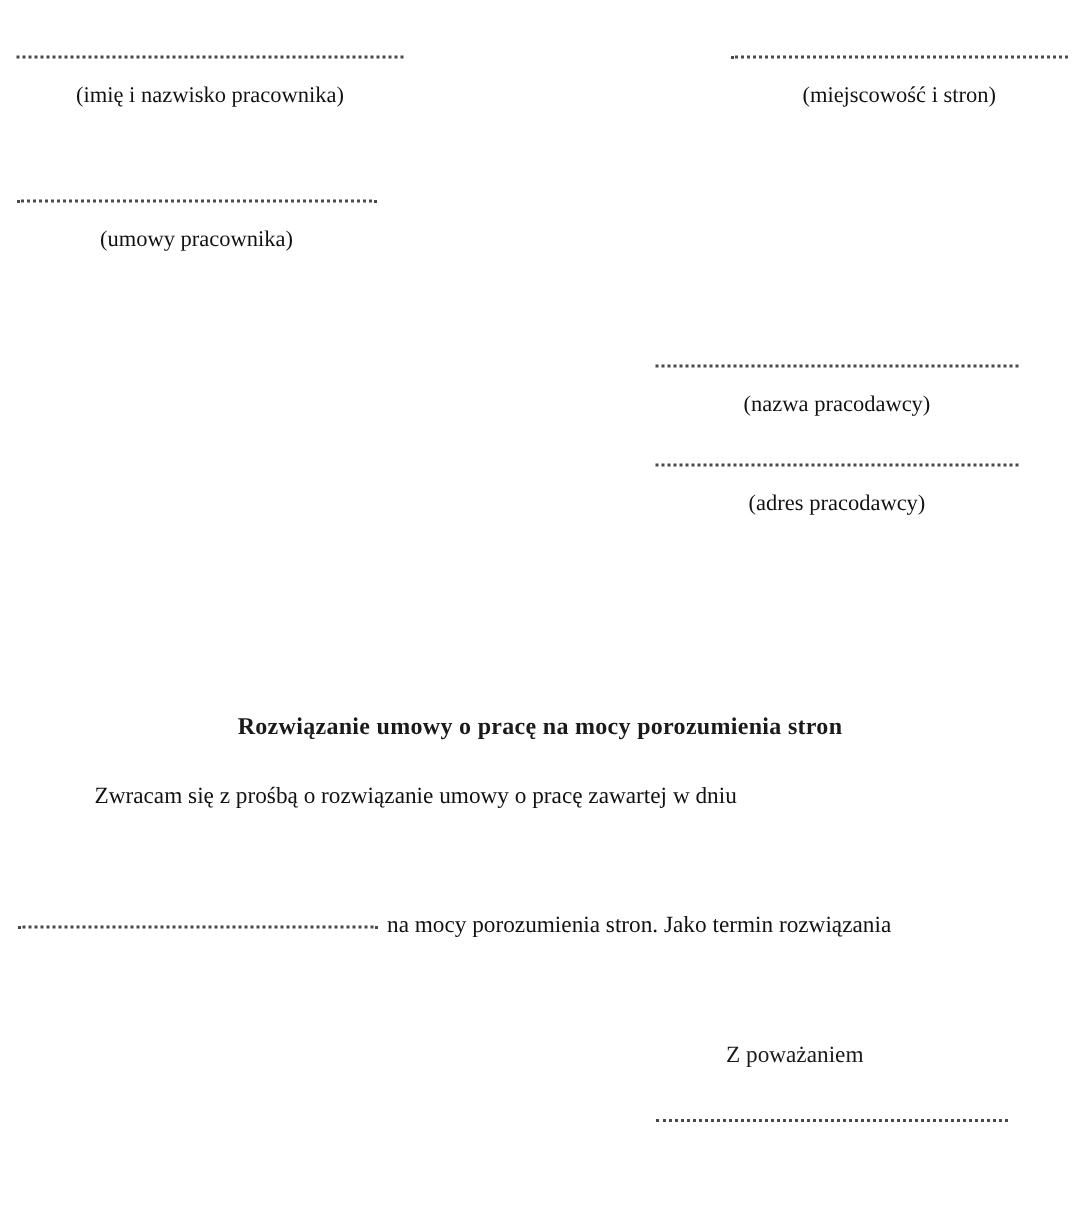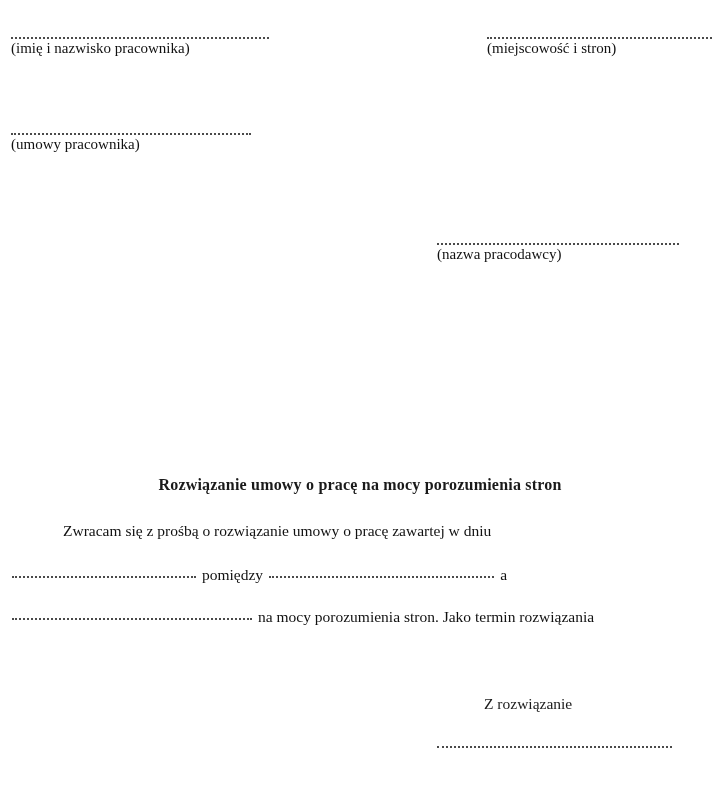--- a/index.html
+++ b/index.html
@@ -34,22 +34,23 @@
     display: inline-block;
     vertical-align: 2px;
     border-bottom: 2px dotted #4a4a4a;
     height: 1px;
   }
 
   
   .caption {
     font-size: 15px;
     line-height: 1.2;
+    text-align: center;
     white-space: nowrap;
-    margin-top: 0;
+    margin-top: 16px;
     color: #111;
   }
 
   
   #employee-name-group { left: 11px;  top: 36px;  width: 258px; }
   #place-date-group    { left: 487px; top: 36px;  width: 225px; }
   #employee-addr-group { left: 11px;  top: 132px; width: 240px; }
   #employer-name-group { left: 437px; top: 242px; width: 242px; }
   #employer-addr-group { left: 437px; top: 308px; width: 242px; }
   #signature-group     { left: 437px; top: 745px; width: 235px; }
@@ -105,35 +106,36 @@
   <div class="blk" id="employee-addr-group">
     <span class="dots"></span>
     <div class="caption">(umowy pracownika)</div>
   </div>
 
   <div class="blk" id="employer-name-group">
     <span class="dots"></span>
     <div class="caption">(nazwa pracodawcy)</div>
   </div>
 
+  <div class="blk" id="employer-addr-group">
+    <span class="dots"></span>
+    <div class="caption">(adres pracodawcy)</div>
+  </div>
 
   <div class="blk" id="doc-title">Rozwiązanie umowy o pracę na mocy porozumienia stron</div>
 
   <div class="body-line" id="body-line-1">
     <span>Zwracam się z prośbą o rozwiązanie umowy o pracę zawartej w dniu</span>
   </div>
 
-  <div class="body-line" id="body-line-2">
-    <span class="dots-inline" style="width:184px"></span><span class="gap-sm"></span><span>pomiędzy</span><span class="gap-sm"></span><span class="dots-inline" style="width:225px"></span><span class="gap-sm"></span><span>a</span>
-  </div>
 
   <div class="body-line" id="body-line-3">
     <span class="dots-inline" style="width:240px"></span><span class="gap-sm"></span><span>na mocy porozumienia stron. Jako termin rozwiązania</span>
   </div>
 
 
-  <div id="closing-line">Z rozwiązanie</div>
+  <div id="closing-line">Z poważaniem</div>
 
   <div class="blk" id="signature-group">
     <span class="dots"></span>
   </div>
 
 </div>
 
 </body></html>

